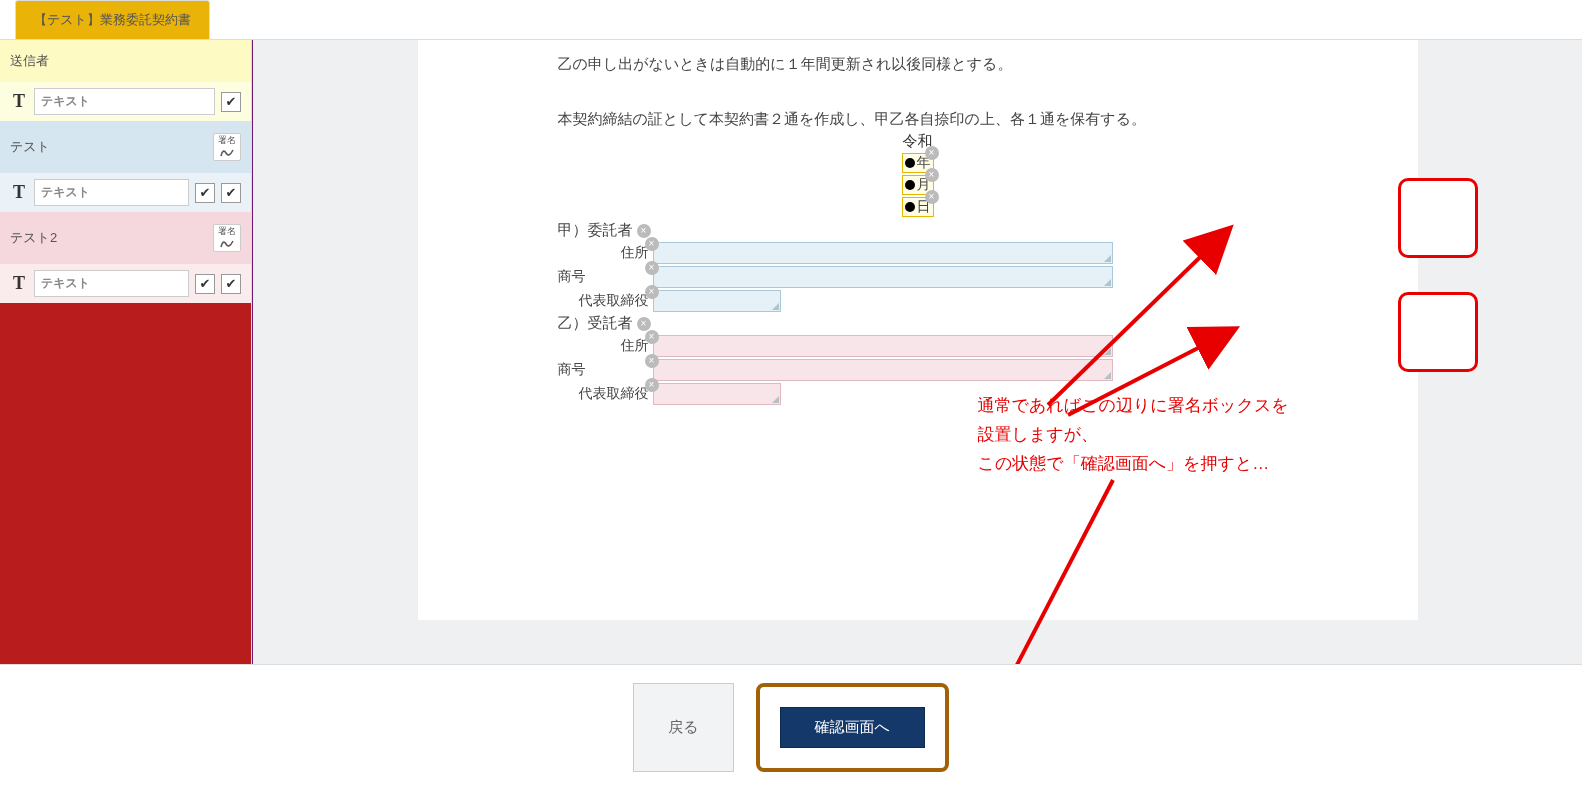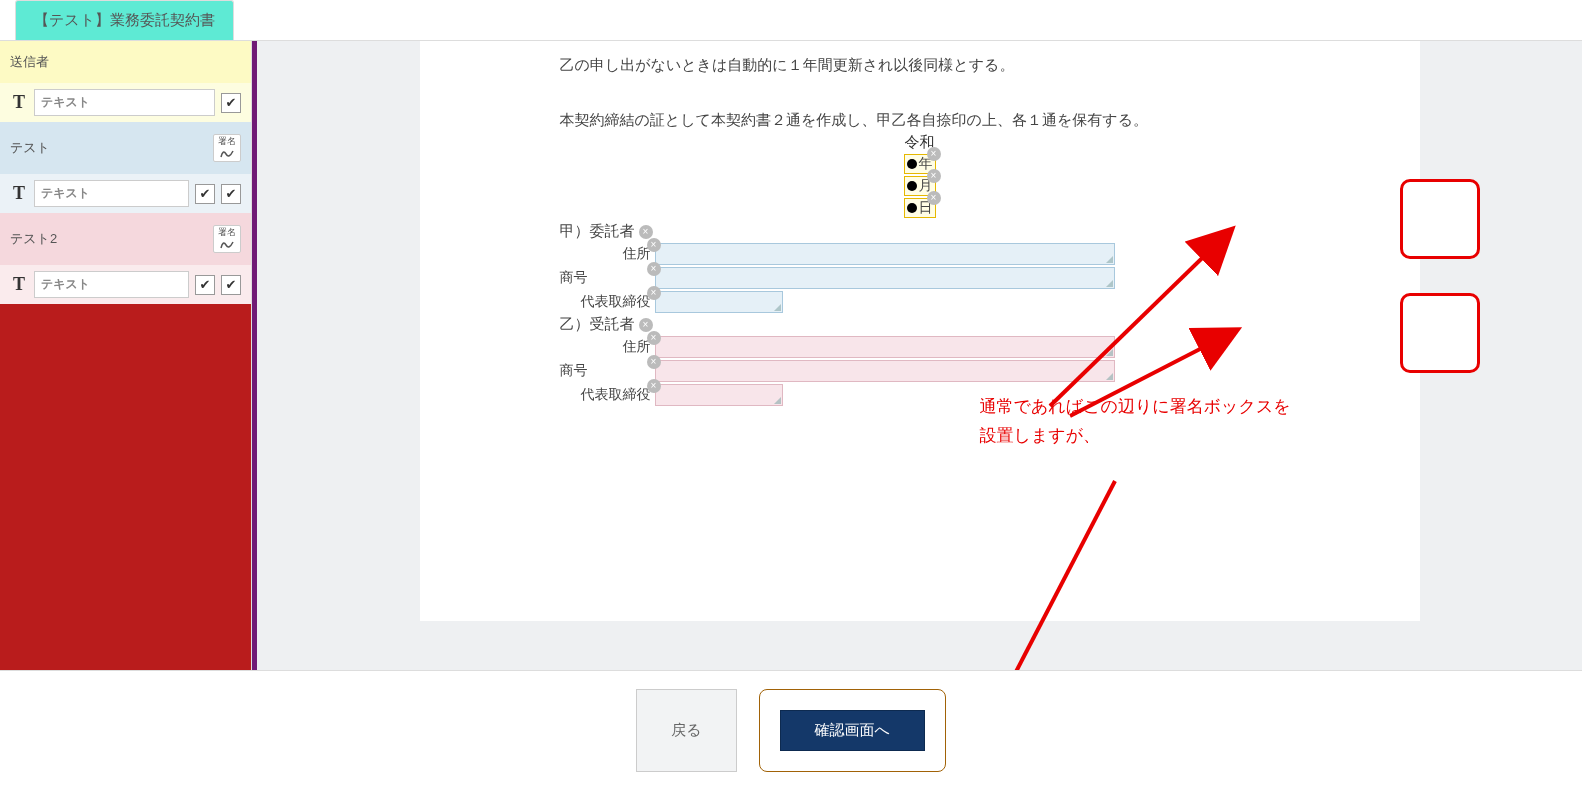--- a/index.html
+++ b/index.html
@@ -1,36 +1,36 @@
 <!DOCTYPE html>
 <html><head>
   <meta charset="utf-8">
   <style>
     * { box-sizing: border-box; margin: 0; padding: 0; }
     body { font-family: 'Meiryo', 'MS PGothic', sans-serif; font-size: 13px; background: #fff; color: #333; }
     .tab-container { border-bottom: 1px solid #ddd; padding-left: 15px; }
-    .tab { display: inline-block; padding: 10px 18px; background: #5eead4; border: 1px solid #ddd; border-bottom: none; border-radius: 3px 3px 0 0; font-size: 15px; color: #555; }
+    .tab { display: inline-block; padding: 10px 18px; background: #eab308; border: 1px solid #ddd; border-bottom: none; border-radius: 3px 3px 0 0; font-size: 13px; color: #555; }
     .main-area { display: flex; height: 655px; }
     .sidebar { width: 252px; background: #b91c1c; overflow-y: auto; border-right: 1px solid #ddd; }
     .sidebar-scroll { position: relative; }
     .section { padding: 0; }
     .section-header { display:flex; align-items:center; justify-content:space-between; padding: 12px 10px; font-size: 13px; color: #555; }
     .sign-icon-box{ background:#fff; border:1px solid #ccc; border-radius:2px; padding:2px 4px; font-size:9px; text-align:center; line-height:1; color:#555; display:flex; flex-direction:column; align-items:center; gap:1px; }
     .bg-yellow { background: #fdfac4; }
     .bg-yellow-row { background:#fdfde0; }
     .bg-blue { background: #d6e6f0; }
     .bg-blue-row { background: #ebf2f7; }
     .bg-pink { background: #f5d8dd; }
     .bg-pink-row{ background:#faebed; }
     .field-row { display: flex; align-items: center; padding: 6px 10px; gap: 6px; }
     .t-icon { font-family: 'Times New Roman', serif; font-weight: bold; font-size: 18px; width: 18px; text-align:center; }
     .field-label { flex: 1; padding: 4px 6px; background: #fff; border: 1px solid #ccc; font-size: 12px; color:#888;font-weight:bold; }
     .cb { width: 20px; height: 20px; border: 1px solid #999; background: #fff; display: inline-flex; align-items: center; justify-content: center; }
     .cb.checked::after{ content:"✔"; font-size:13px; color:#333; }
-    .content-area { flex: 1; background: #eef0f2; position: relative; overflow: auto; border-left: 5px solid #701a75; }
+    .content-area { flex: 1; background: #eef0f2; position: relative; overflow: auto; border-left: 1px solid #701a75; }
     .document { width: 1000px; min-height: 580px; margin: 0 auto; background: #fff; padding: 10px 140px 160px 140px; position: relative; }
     .doc-line { font-size: 15px; color: #444; line-height: 1.8; }
     .date-row{ display:flex; align-items:center; gap:2px; font-size:15px;flex-direction:column; }
     .date-box{ display:inline-flex; align-items:center; border:1px solid #e6b800; background:#fffde5; padding:0 2px; position:relative; }
     .date-box .dot{ width:10px; height:10px; background:#000; border-radius:50%; display:inline-block; margin-right:2px; }
     .date-box .unit{ font-size:14px; color:#444; }
     .close-dot{ position:absolute; top:-8px; right:-6px; width:14px; height:14px; border-radius:50%; background:#bbb; font-size:10px; color:#fff; display:flex; align-items:center; justify-content:center; line-height:1; }
     .form-rows{ margin-top:4px; }
     .party-label{ font-size:15px; color:#444; display:inline-flex; align-items:center; gap:4px; }
     .form-line{ display:flex; align-items:center; margin-top:2px; }
@@ -40,21 +40,21 @@
     .inp .resize{ position:absolute; right:1px; bottom:1px; width:0; height:0; border-right:7px solid #8aa; border-top:7px solid transparent; opacity:.6; }
     .inp.blue{ background:#e5f0f7; border-color:#a8c8dd; }
     .inp.pink{ background:#f8e5ea; border-color:#e0b8c2; }
     .red-box{ position:absolute; border:3px solid #e80000; border-radius:10px; width:80px; height:80px; background:#fff; }
     .annotation{ position:absolute; color:#e80000; font-size:17px; font-weight:500; line-height:1.7; }
     .arrow-svg{ position:absolute; pointer-events:none; }
     .footer { position: fixed; bottom:0; left:0; right:0; display: flex; justify-content: center; gap: 22px; padding: 18px 0 24px 0; background:#fff; border-top:1px solid #ddd; }
     .btn{ padding:10px 34px; font-size:15px; border:1px solid #ccc; cursor:pointer; }
     .btn-back{ background:#f2f3f4; color:#666; }
     .btn-confirm{ background:#143869; color:#fff; border-color:#0d2a50; }
-    .btn-confirm-wrap{ border:1px solid #a16207; border-radius:8px; padding:20px; }
+    .btn-confirm-wrap{ border:4px solid #a16207; border-radius:8px; padding:20px; }
     .close-inline{ width:14px; height:14px; border-radius:50%; background:#bbb; font-size:10px; color:#fff; display:inline-flex; align-items:center; justify-content:center; line-height:1; vertical-align:middle; }
     ::-webkit-scrollbar{ width:16px; height:16px; }
     ::-webkit-scrollbar-track{ background:#f0f0f0; }
     ::-webkit-scrollbar-thumb{ background:#c5c5c5; }
     ::-webkit-scrollbar-button{ background:#f0f0f0; height:16px; }
   </style>
 </head>
 <body>
 
 <div class="tab-container">
@@ -194,20 +194,21 @@
             </span>
           </div>
       </div>
 
       <div class="red-box" style="top:138px; right:-60px"></div>
       <div class="red-box" style="top:252px; right:-60px"></div>
 
       <div class="annotation" style="top:352px; left:560px; width:420px">
         <div>通常であればこの辺りに署名ボックスを</div>
         <div>設置しますが、</div>
+        <div>この状態で「確認画面へ」を押すと…</div>
       </div>
 
       <svg class="arrow-svg" style="top:135px; left:600px;" width="230" height="240">
         <defs>
             <marker id="ah1" markerWidth="12" markerHeight="12" refX="10" refY="6" orient="auto">
               <path d="M0,0 L12,6 L0,12 Z" fill="#e80000"></path>
             </marker>
           </defs>
         <line x1="30" y1="230" x2="210" y2="55" stroke="#e80000" stroke-width="4" marker-end="url(#ah1)"></line>
       </svg>

